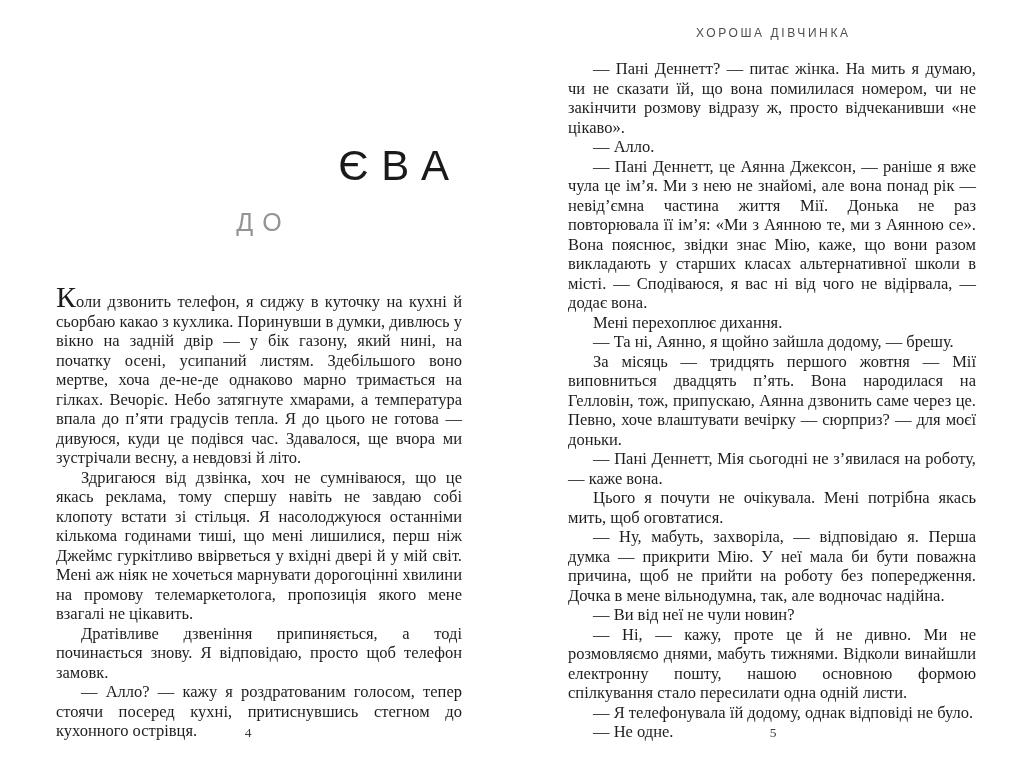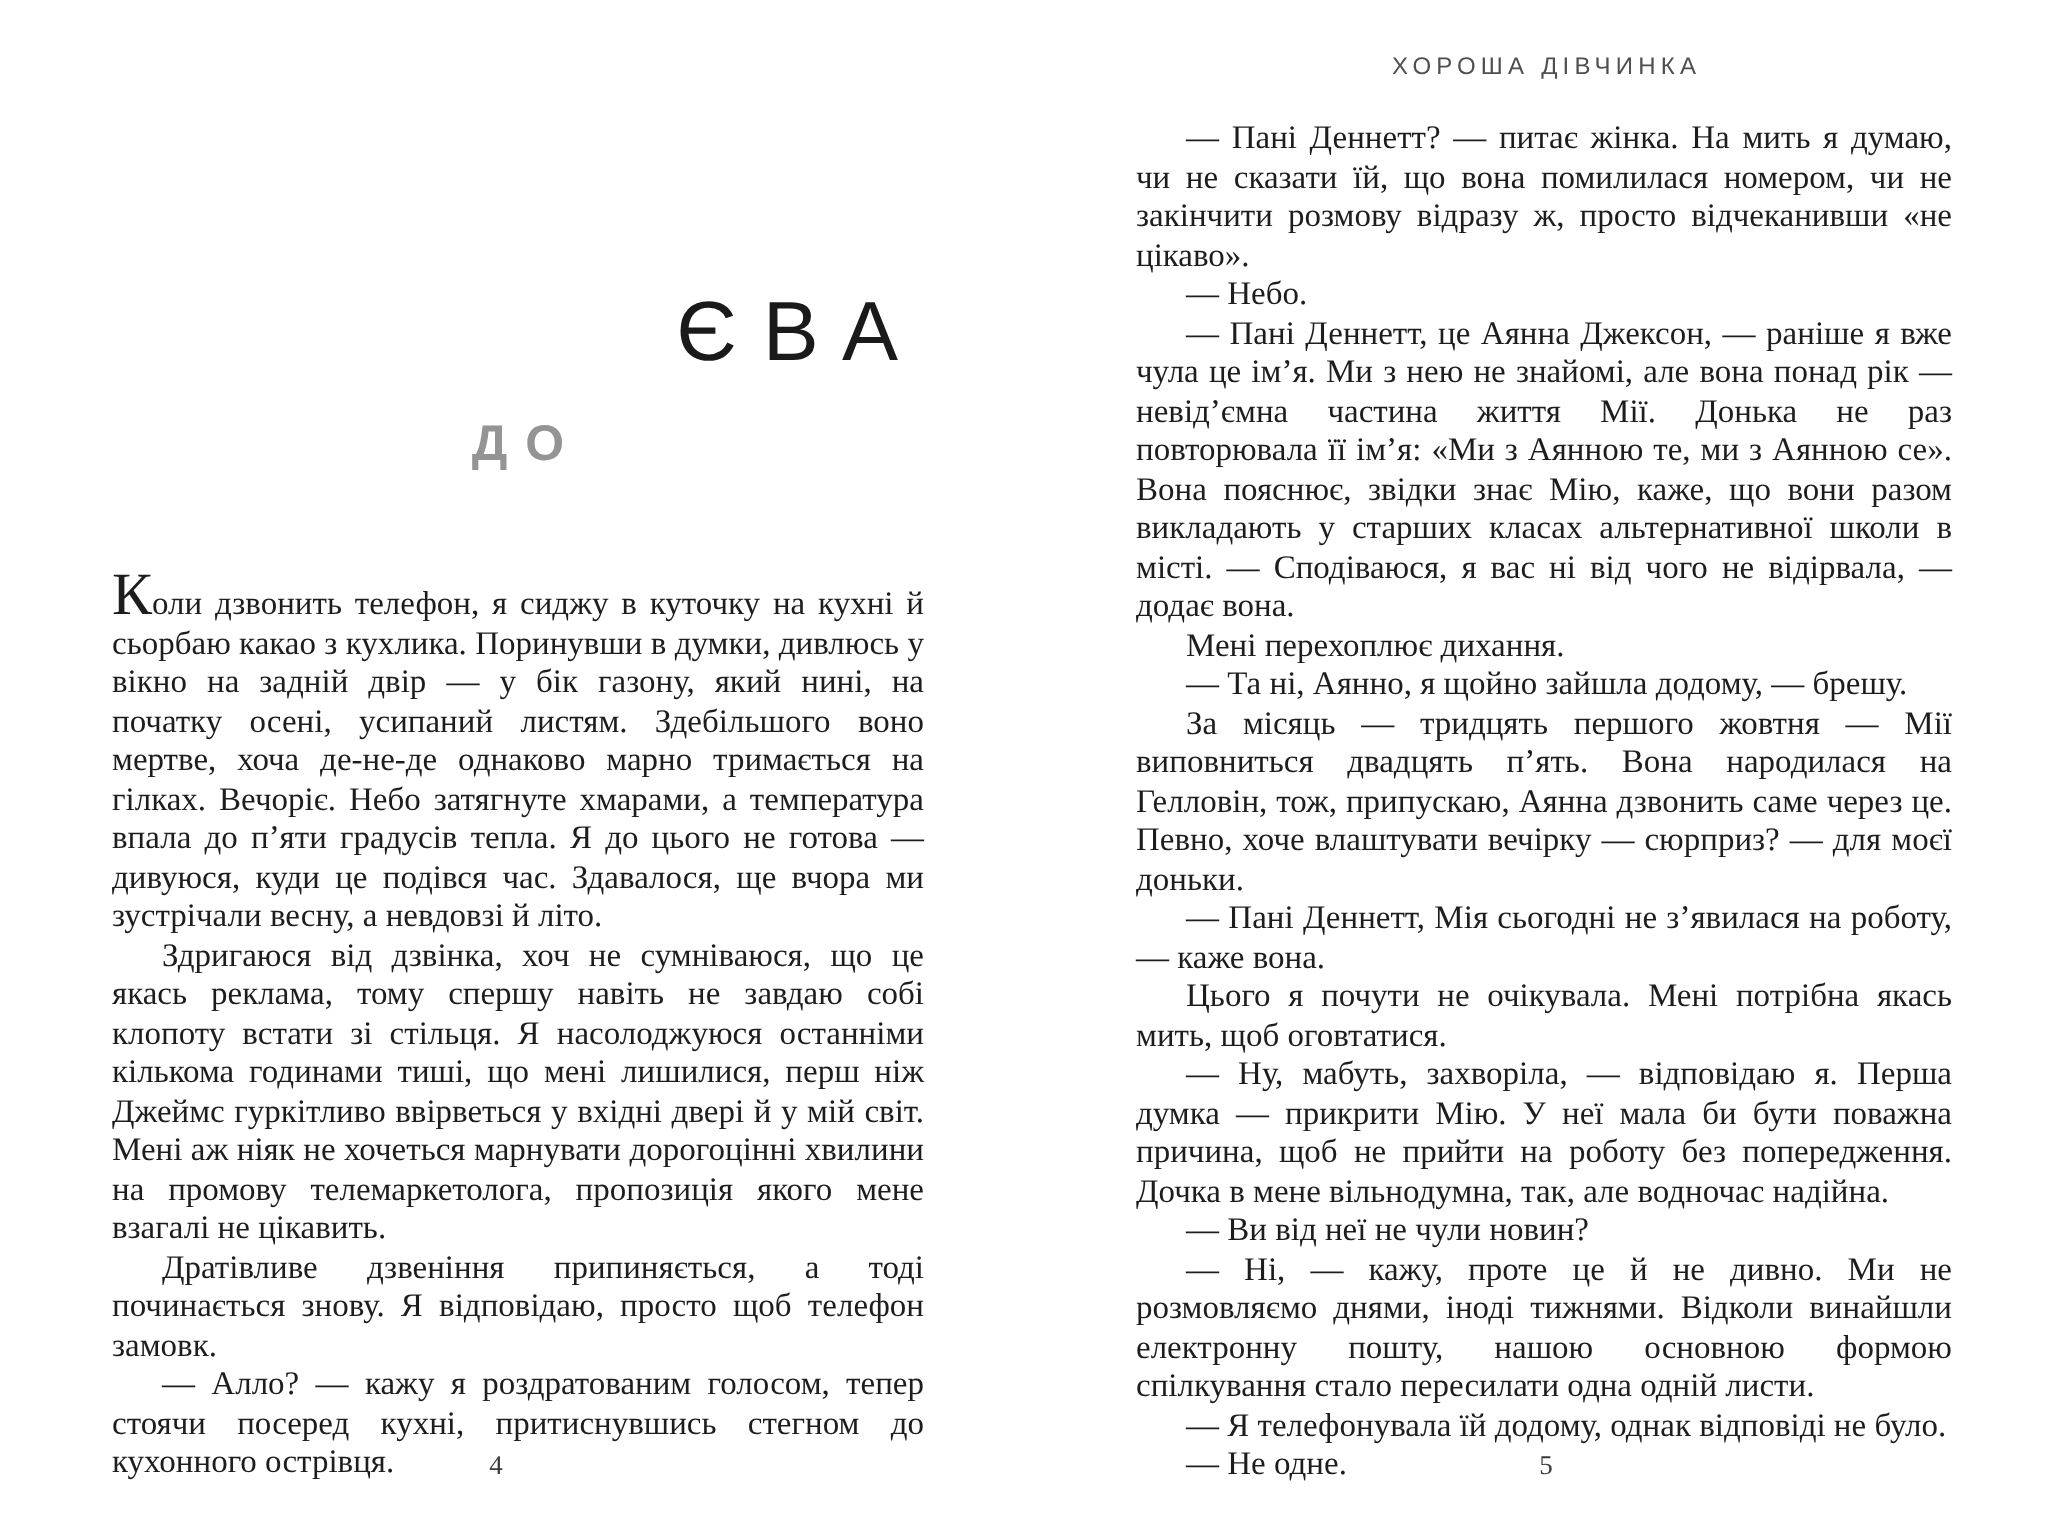--- a/index.html
+++ b/index.html
@@ -42,21 +42,21 @@
     text-indent: 13px;
     color: #1a1a1a;
   }
   .chapter-subtitle {
     position: absolute;
     top: 208px;
     left: 56px;
     width: 406px;
     text-align: center;
     font-family: "Liberation Sans", "DejaVu Sans", sans-serif;
-    font-weight: 700;
+    font-weight: 400;
     font-size: 25px;
     letter-spacing: 9px;
     text-indent: 9px;
     color: #949494;
   }
 
   
   .body-left {
     position: absolute;
     top: 292px;
@@ -110,29 +110,29 @@
     <p class="para noindent"><span class="initial">К</span><span>оли дзвонить телефон, я сиджу в куточку на кухні й сьорбаю какао з кухлика. Поринувши в думки, дивлюсь у вікно на задній двір — у бік газону, який нині, на початку осені, усипаний листям. Здебільшого воно мертве, хоча де-не-де однаково марно тримається на гілках. Вечоріє. Небо затягнуте хмарами, а температура впала до п’яти градусів тепла. Я до цього не готова — дивуюся, куди це подівся час. Здавалося, ще вчора ми зустрічали весну, а невдовзі й літо.</span></p>
     <p class="para">Здригаюся від дзвінка, хоч не сумніваюся, що це якась реклама, тому спершу навіть не завдаю собі клопоту встати зі стільця. Я насолоджуюся останніми кількома годинами тиші, що мені лишилися, перш ніж Джеймс гуркітливо ввірветься у вхідні двері й у мій світ. Мені аж ніяк не хочеться марнувати дорогоцінні хвилини на промову телемаркетолога, пропозиція якого мене взагалі не цікавить.</p>
     <p class="para">Дратівливе дзвеніння припиняється, а тоді починається знову. Я відповідаю, просто щоб телефон замовк.</p>
     <p class="para">— Алло? — кажу я роздратованим голосом, тепер стоячи посеред кухні, притиснувшись стегном до кухонного острівця.</p>
   </div>
 
   <div class="pagenum pagenum-left">4</div>
 
   <div class="body-right">
     <p class="para">— Пані Деннетт? — питає жінка. На мить я думаю, чи не сказати їй, що вона помилилася номером, чи не закінчити розмову відразу ж, просто відчеканивши «не цікаво».</p>
-    <p class="para">— Небо.</p>
+    <p class="para">— Алло.</p>
     <p class="para">— Пані Деннетт, це Аянна Джексон, — раніше я вже чула це ім’я. Ми з нею не знайомі, але вона понад рік — невід’ємна частина життя Мії. Донька не раз повторювала її ім’я: «Ми з Аянною те, ми з Аянною се». Вона пояснює, звідки знає Мію, каже, що вони разом викладають у старших класах альтернативної школи в місті. — Сподіваюся, я вас ні від чого не відірвала, — додає вона.</p>
     <p class="para">Мені перехоплює дихання.</p>
     <p class="para">— Та ні, Аянно, я щойно зайшла додому, — брешу.</p>
     <p class="para">За місяць — тридцять першого жовтня — Мії виповниться двадцять п’ять. Вона народилася на Гелловін, тож, припускаю, Аянна дзвонить саме через це. Певно, хоче влаштувати вечірку — сюрприз? — для моєї доньки.</p>
     <p class="para">— Пані Деннетт, Мія сьогодні не з’явилася на роботу, — каже вона.</p>
     <p class="para">Цього я почути не очікувала. Мені потрібна якась мить, щоб оговтатися.</p>
     <p class="para">— Ну, мабуть, захворіла, — відповідаю я. Перша думка — прикрити Мію. У неї мала би бути поважна причина, щоб не прийти на роботу без попередження. Дочка в мене вільнодумна, так, але водночас надійна.</p>
     <p class="para">— Ви від неї не чули новин?</p>
-    <p class="para">— Ні, — кажу, проте це й не дивно. Ми не розмовляємо днями, іноді тижнями. Відколи винайшли електронну пошту, нашою основною формою спілкування стало пересилати одна одній листи.</p>
+    <p class="para">— Ні, — кажу, проте це й не дивно. Ми не розмовляємо днями, мабуть тижнями. Відколи винайшли електронну пошту, нашою основною формою спілкування стало пересилати одна одній листи.</p>
     <p class="para">— Я телефонувала їй додому, однак відповіді не було.</p>
     <p class="para">— Не одне.</p>
   </div>
 
   <div class="pagenum pagenum-right">5</div>
 
 </div>
 
 </body></html>

